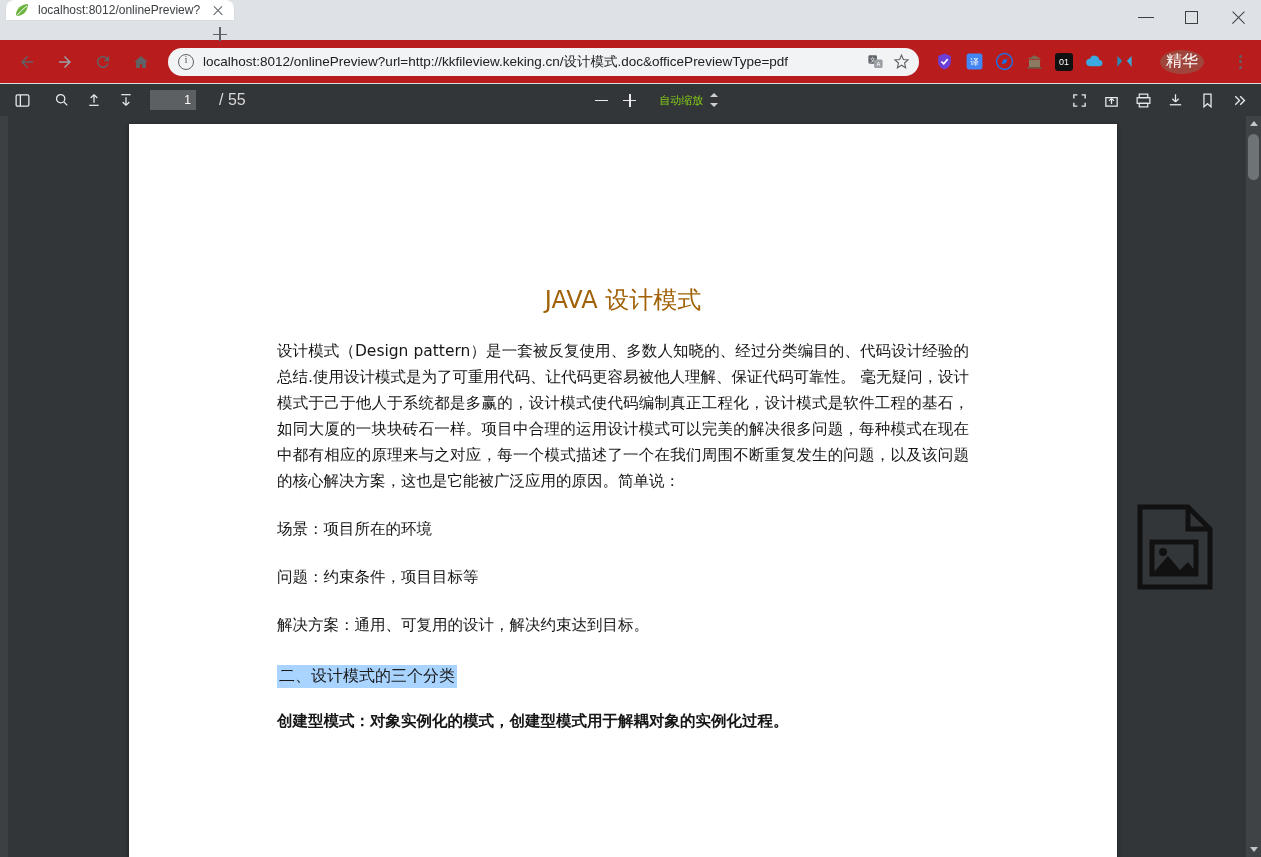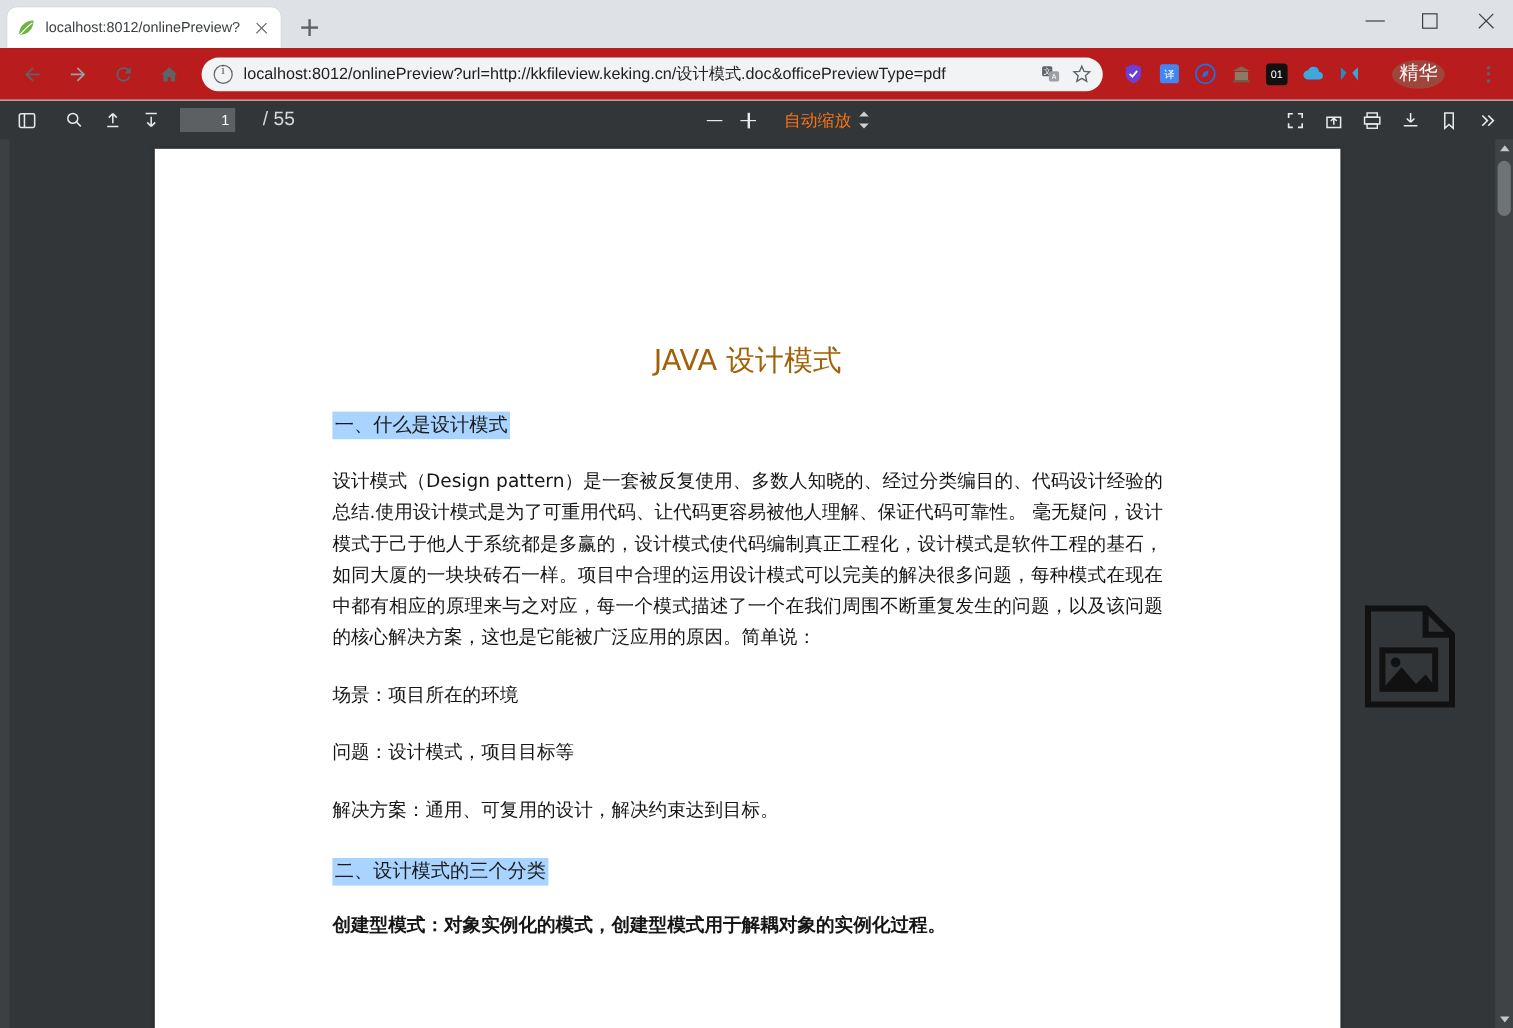--- a/index.html
+++ b/index.html
@@ -11,21 +11,21 @@
     background: #323639;
   }
   #app { position: relative; width: 1261px; height: 857px; }
 
   
   .chrome-top {
     height: 40px; background: #dee1e6;
     display: flex; align-items: flex-end;
     position: relative;
   }
-  .tabstrip { display: flex; align-items: flex-end; height: 40px; padding-left: 6px; }
+  .tabstrip { display: flex; align-items: flex-end; height: 40px; padding-left: 6px; flex-direction: column; }
   .tab {
     position: relative;
     height: 34px; width: 228px;
     background: #fff;
     border-radius: 8px 8px 0 0;
     display: flex; align-items: center;
     padding: 0 8px;
     box-shadow: 0 0 0 0.5px rgba(0,0,0,0.06);
   }
   .tab-favicon {
@@ -142,22 +142,22 @@
     background: #5c6063; border: none; color: #fff;
     font-size: 12px; text-align: right; padding: 0 5px;
     font-family: "Liberation Sans", sans-serif;
   }
   .page-total { margin-left: 23px; color: #d8d8d8; font-size: 16px; }
   .spacer { flex: 1; }
   .zoom-btn { width: 28px; height: 28px; display: flex; align-items: center; justify-content: center; position: relative; }
   .zoom-btn .h { position: absolute; left: 8px; top: 13.5px; width: 13px; height: 1.6px; background: #e8eaed; }
   .zoom-btn .v { position: absolute; left: 13.7px; top: 8px; width: 1.6px; height: 13px; background: #e8eaed; }
   .zoom-select {
-    height: 22px; background: #323639; color: #f97316;
-    border: none; font-size: 14px; margin-left: 14px;
+    height: 22px; background: #323639; color: #84cc16;
+    border: none; font-size: 11px; margin-left: 14px;
     padding: 0 2px;
     font-family: "Liberation Sans", sans-serif;
     -webkit-appearance: none; appearance: none;
     padding-right: 18px;
   }
   .zoom-wrap { position: relative; display: flex; align-items: center; }
   .zoom-arrows {
     position: absolute; right: 2px; top: 3px; width: 10px; height: 16px;
     pointer-events: none;
   }
@@ -453,27 +453,24 @@
     </div>
   </div>
 
   <div class="viewer">
     <div class="left-gutter"></div>
 
     <div class="page">
       <div class="doc-content">
         <div class="doc-title">JAVA 设计模式</div>
 
-        <div class="h2-wrap">
-          <span class="h2">一、什么是设计模式</span>
-        </div>
 
         <div class="para">设计模式（Design pattern）是一套被反复使用、多数人知晓的、经过分类编目的、代码设计经验的总结.使用设计模式是为了可重用代码、让代码更容易被他人理解、保证代码可靠性。  毫无疑问，设计模式于己于他人于系统都是多赢的，设计模式使代码编制真正工程化，设计模式是软件工程的基石，如同大厦的一块块砖石一样。项目中合理的运用设计模式可以完美的解决很多问题，每种模式在现在中都有相应的原理来与之对应，每一个模式描述了一个在我们周围不断重复发生的问题，以及该问题的核心解决方案，这也是它能被广泛应用的原因。简单说：</div>
         <div class="para">场景：项目所在的环境</div>
-        <div class="para">问题：设计模式，项目目标等</div>
+        <div class="para">问题：约束条件，项目目标等</div>
         <div class="para">解决方案：通用、可复用的设计，解决约束达到目标。</div>
 
         <div class="h2-wrap">
           <span class="h2">二、设计模式的三个分类</span>
         </div>
 
         <div class="para bold tight">创建型模式：对象实例化的模式，创建型模式用于解耦对象的实例化过程。</div>
       </div>
     </div>
 

